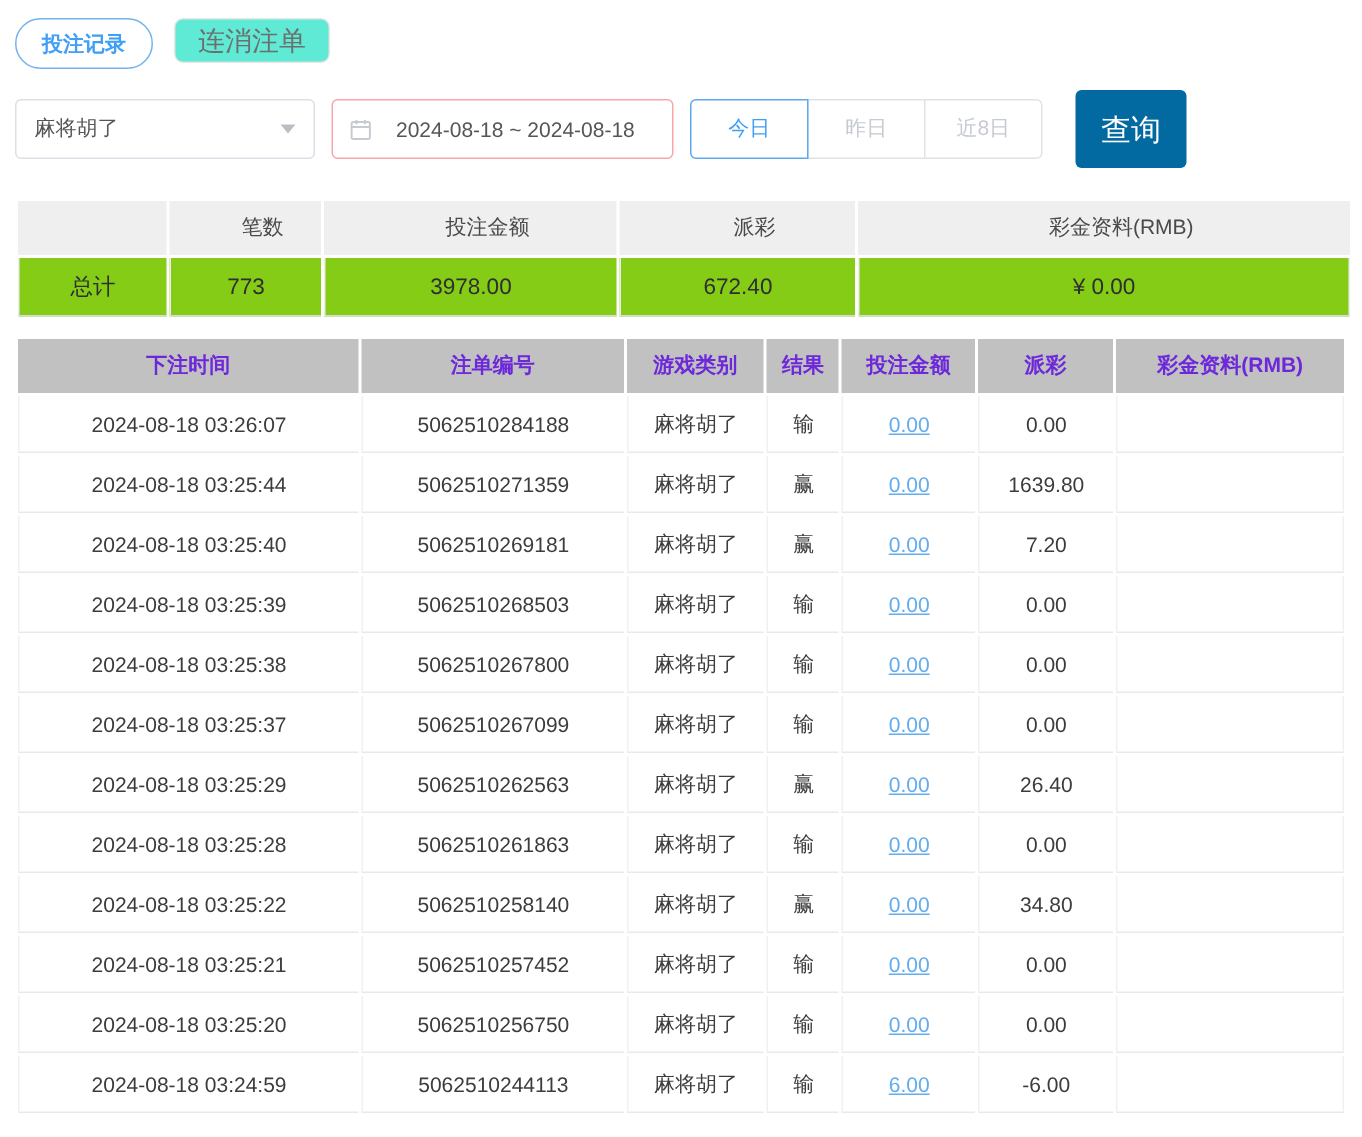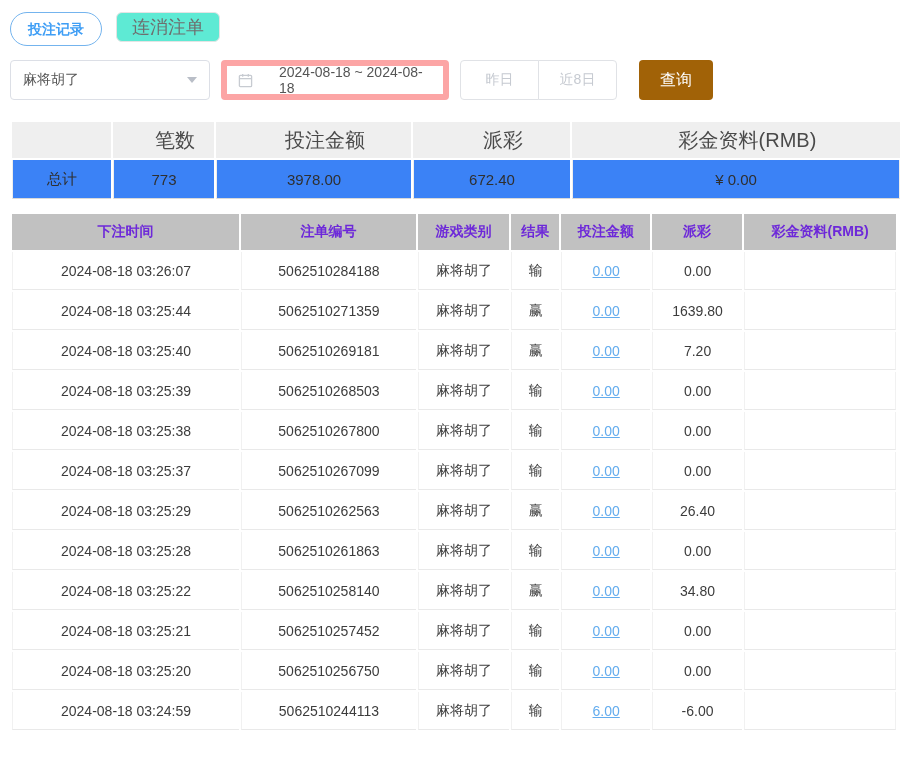--- a/index.html
+++ b/index.html
@@ -32,49 +32,49 @@
     display: flex; align-items: center; justify-content: space-between;
     padding: 0 12px; color: #555; font-size: 14px; background: #fff; cursor: pointer;
   }
   .caret {
     width: 0; height: 0;
     border-left: 5px solid transparent; border-right: 5px solid transparent;
     border-top: 6px solid #b9bec7;
   }
   .date-box {
     width: 228px; height: 40px; box-sizing: border-box;
-    border: 6px solid #fca5a5; border-radius: 4px;
-    display: flex; align-items: center; gap: 26px;
+    border: 1px solid #fca5a5; border-radius: 4px;
+    display: flex; align-items: center; gap: 16px;
     padding: 0 11px; color: #555; font-size: 14px; background: #fff; cursor: pointer;
   }
   .seg-group { display: flex; height: 40px; }
   .seg {
     width: 79px; height: 40px; background: #fff; color: #c6cad1;
     border: 1px solid #e0e2e6; font-size: 14px; cursor: pointer;
     margin-left: -1px; position: relative; padding: 0;
     font-family: inherit;
   }
   .seg:first-child { border-radius: 4px 0 0 4px; margin-left: 0; }
   .seg:last-child { border-radius: 0 4px 4px 0; }
   .seg.active { border-color: #5ea8ec; color: #3f9ef5; z-index: 2; }
   .query-btn {
-    margin-left: 11px; width: 74px; height: 40px;
-    background: #a16207; color: #fff; border: none; border-radius: 4px;
-    font-size: 16px; cursor: pointer; font-family: inherit;
+    margin-left: 11px; width: 74px; height: 52px;
+    background: #0369a1; color: #fff; border: none; border-radius: 4px;
+    font-size: 20px; cursor: pointer; font-family: inherit;
   }
 
   
   table { border-collapse: separate; border-spacing: 2px; table-layout: fixed; }
   .summary-table { margin-top: 20px; width: 888px; }
   .summary-table th {
     background: #efefef; height: 34px; font-weight: 400;
-    color: #4a4a4a; font-size: 20px; text-align: center; padding-left: 24px;
+    color: #4a4a4a; font-size: 14px; text-align: center; padding-left: 24px;
   }
   .summary-table td {
-    background: #3b82f6; height: 36px; text-align: center; color: #2f2f2f;
+    background: #84cc16; height: 36px; text-align: center; color: #2f2f2f;
     font-size: 15px; border-bottom: 1px solid #d9d9d9; border-left: 1px solid #ededed;
   }
   .summary-table td:last-child { border-right: 1px solid #ededed; }
 
   .main-table { margin-top: 11px; width: 888px; }
   .main-table th {
     background: #c1c1c1; color: #6d28d9; font-weight: bold;
     height: 34px; font-size: 14px; text-align: center;
   }
   .main-table td {
@@ -110,20 +110,21 @@
           <rect x="1.5" y="2.5" width="13" height="12" rx="1" stroke="#c7cbd1" stroke-width="1.4"></rect>
           <line x1="1.5" y1="6" x2="14.5" y2="6" stroke="#c7cbd1" stroke-width="1.4"></line>
           <line x1="5" y1="1" x2="5" y2="4" stroke="#c7cbd1" stroke-width="1.4"></line>
           <line x1="11" y1="1" x2="11" y2="4" stroke="#c7cbd1" stroke-width="1.4"></line>
         </svg>
       </span>
       <span>2024-08-18 ~ 2024-08-18</span>
     </div>
 
     <div class="seg-group">
+      <button class="seg active">今日</button>
       <button class="seg">昨日</button>
       <button class="seg">近8日</button>
     </div>
 
     <button class="query-btn">查询</button>
   </div>
 
   <table class="summary-table">
     <colgroup>
       <col style="width:99px">

